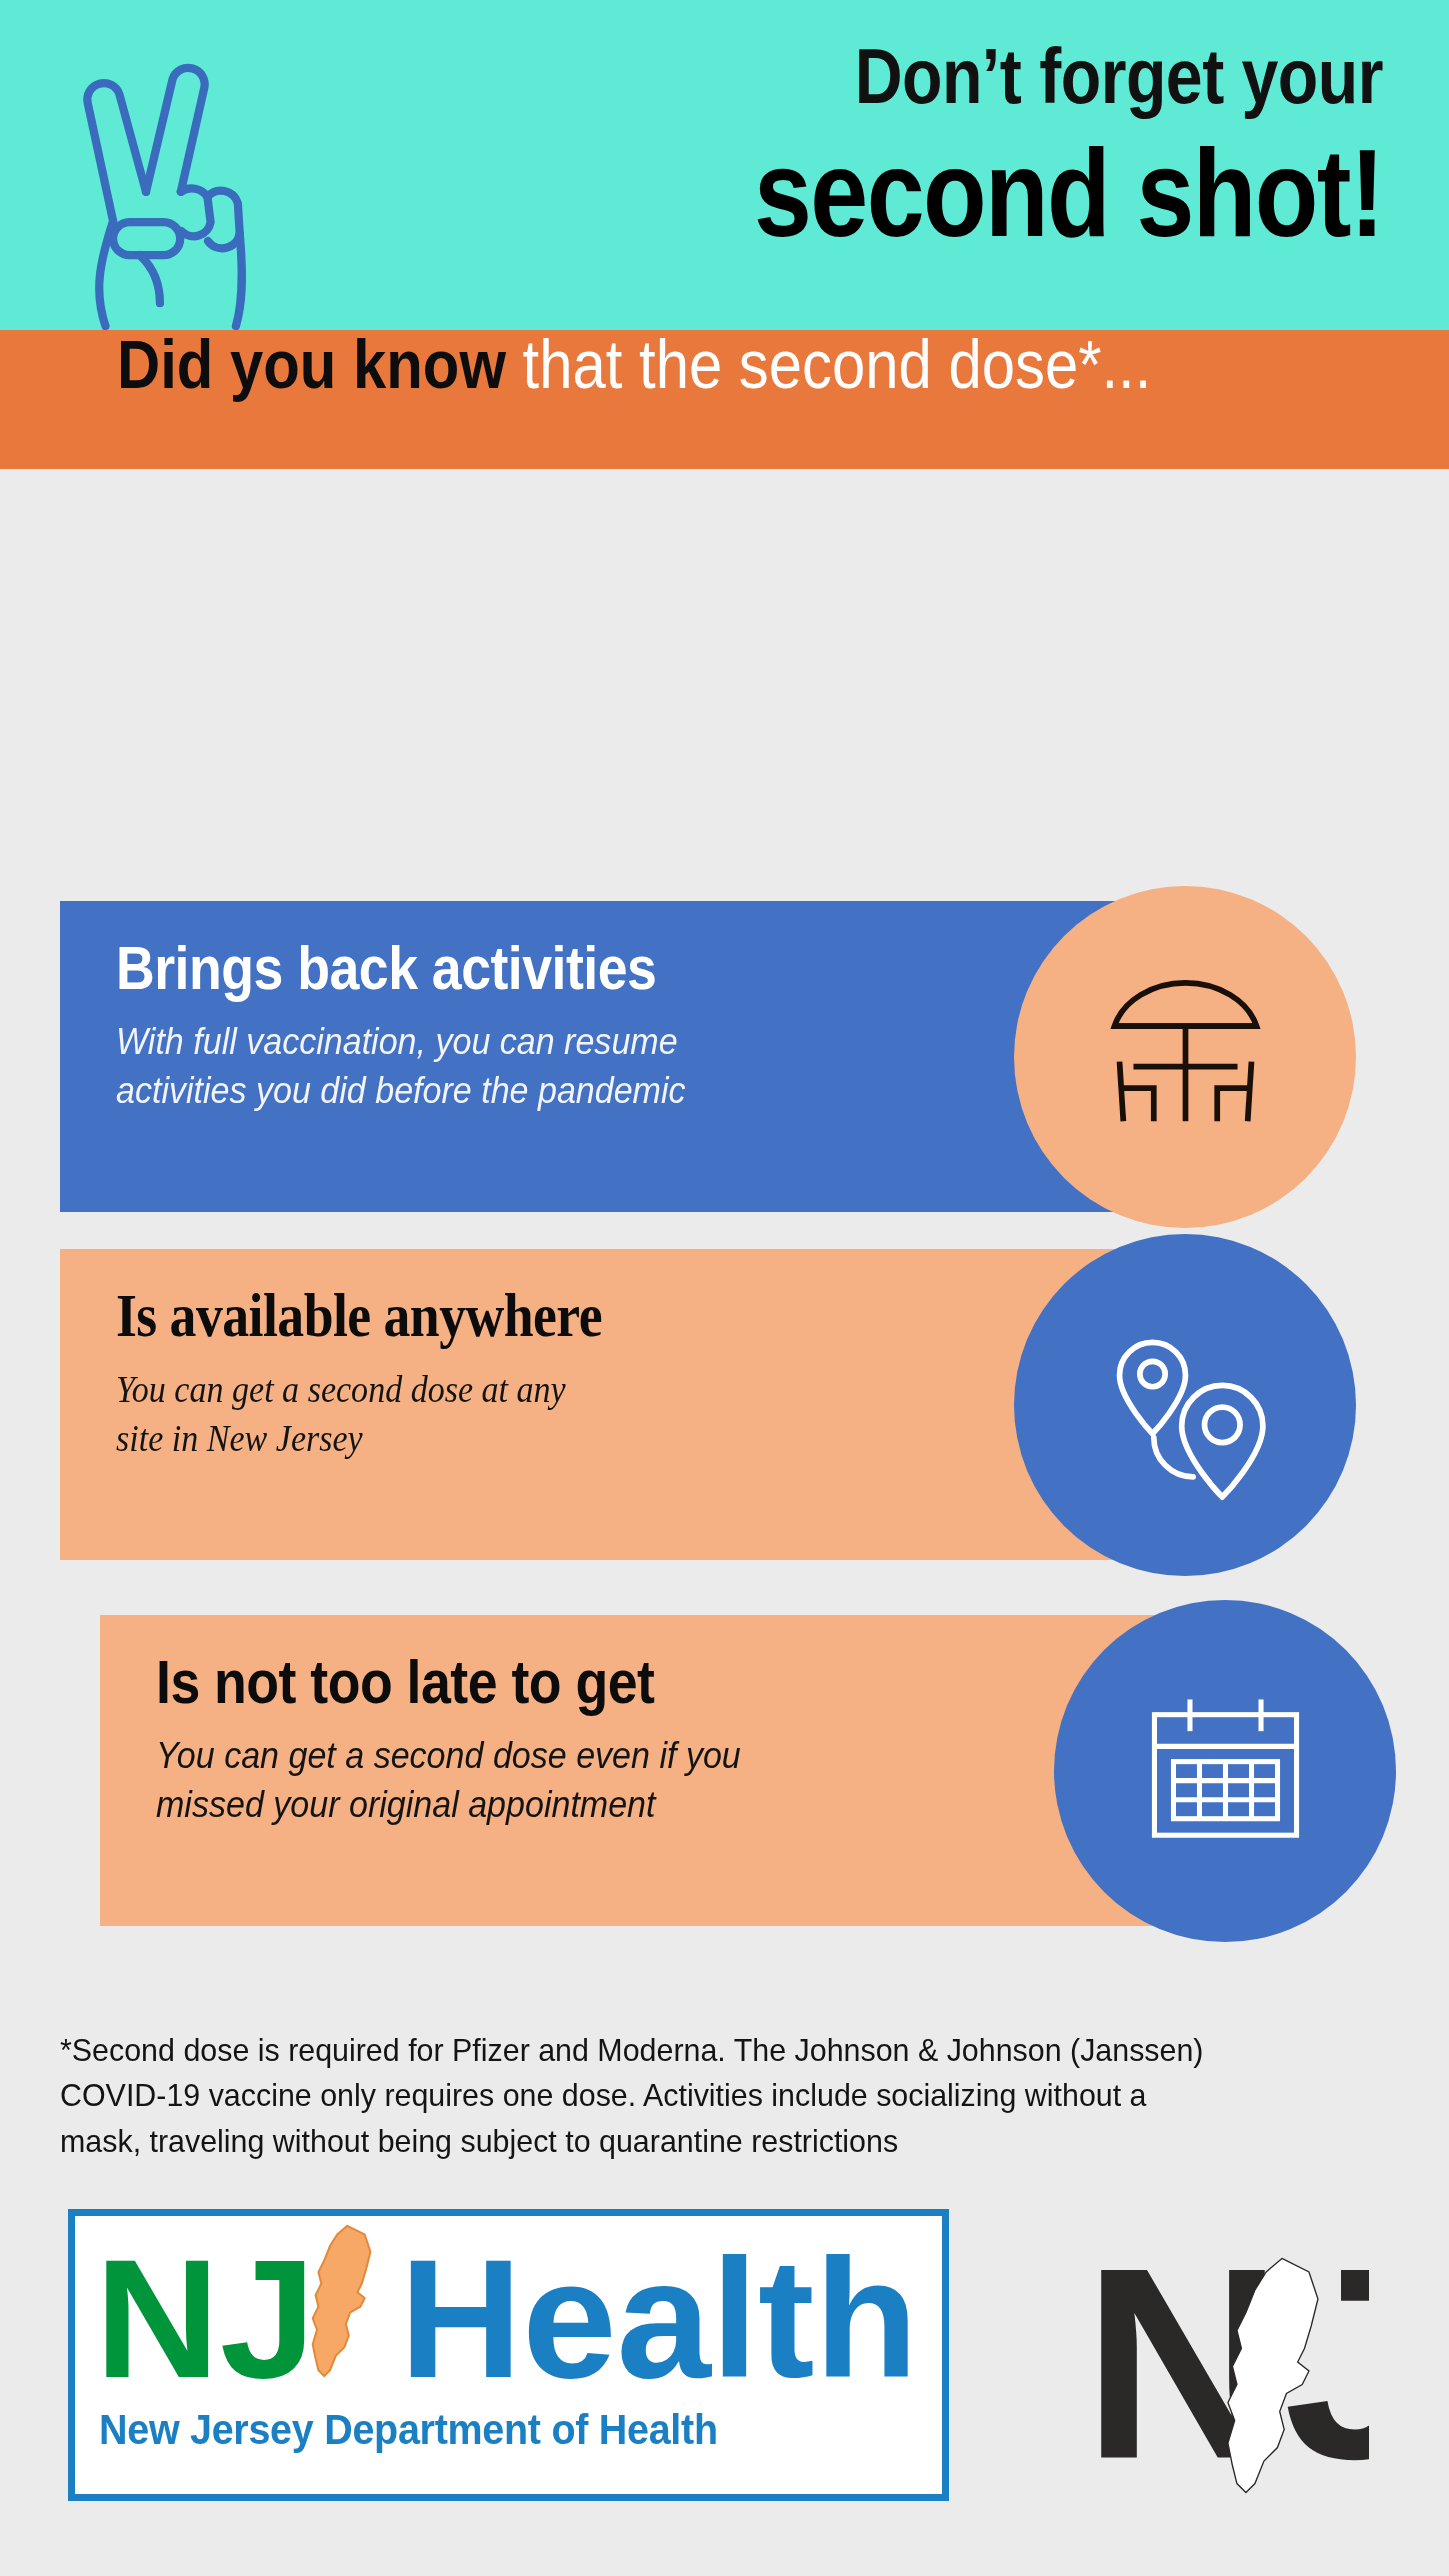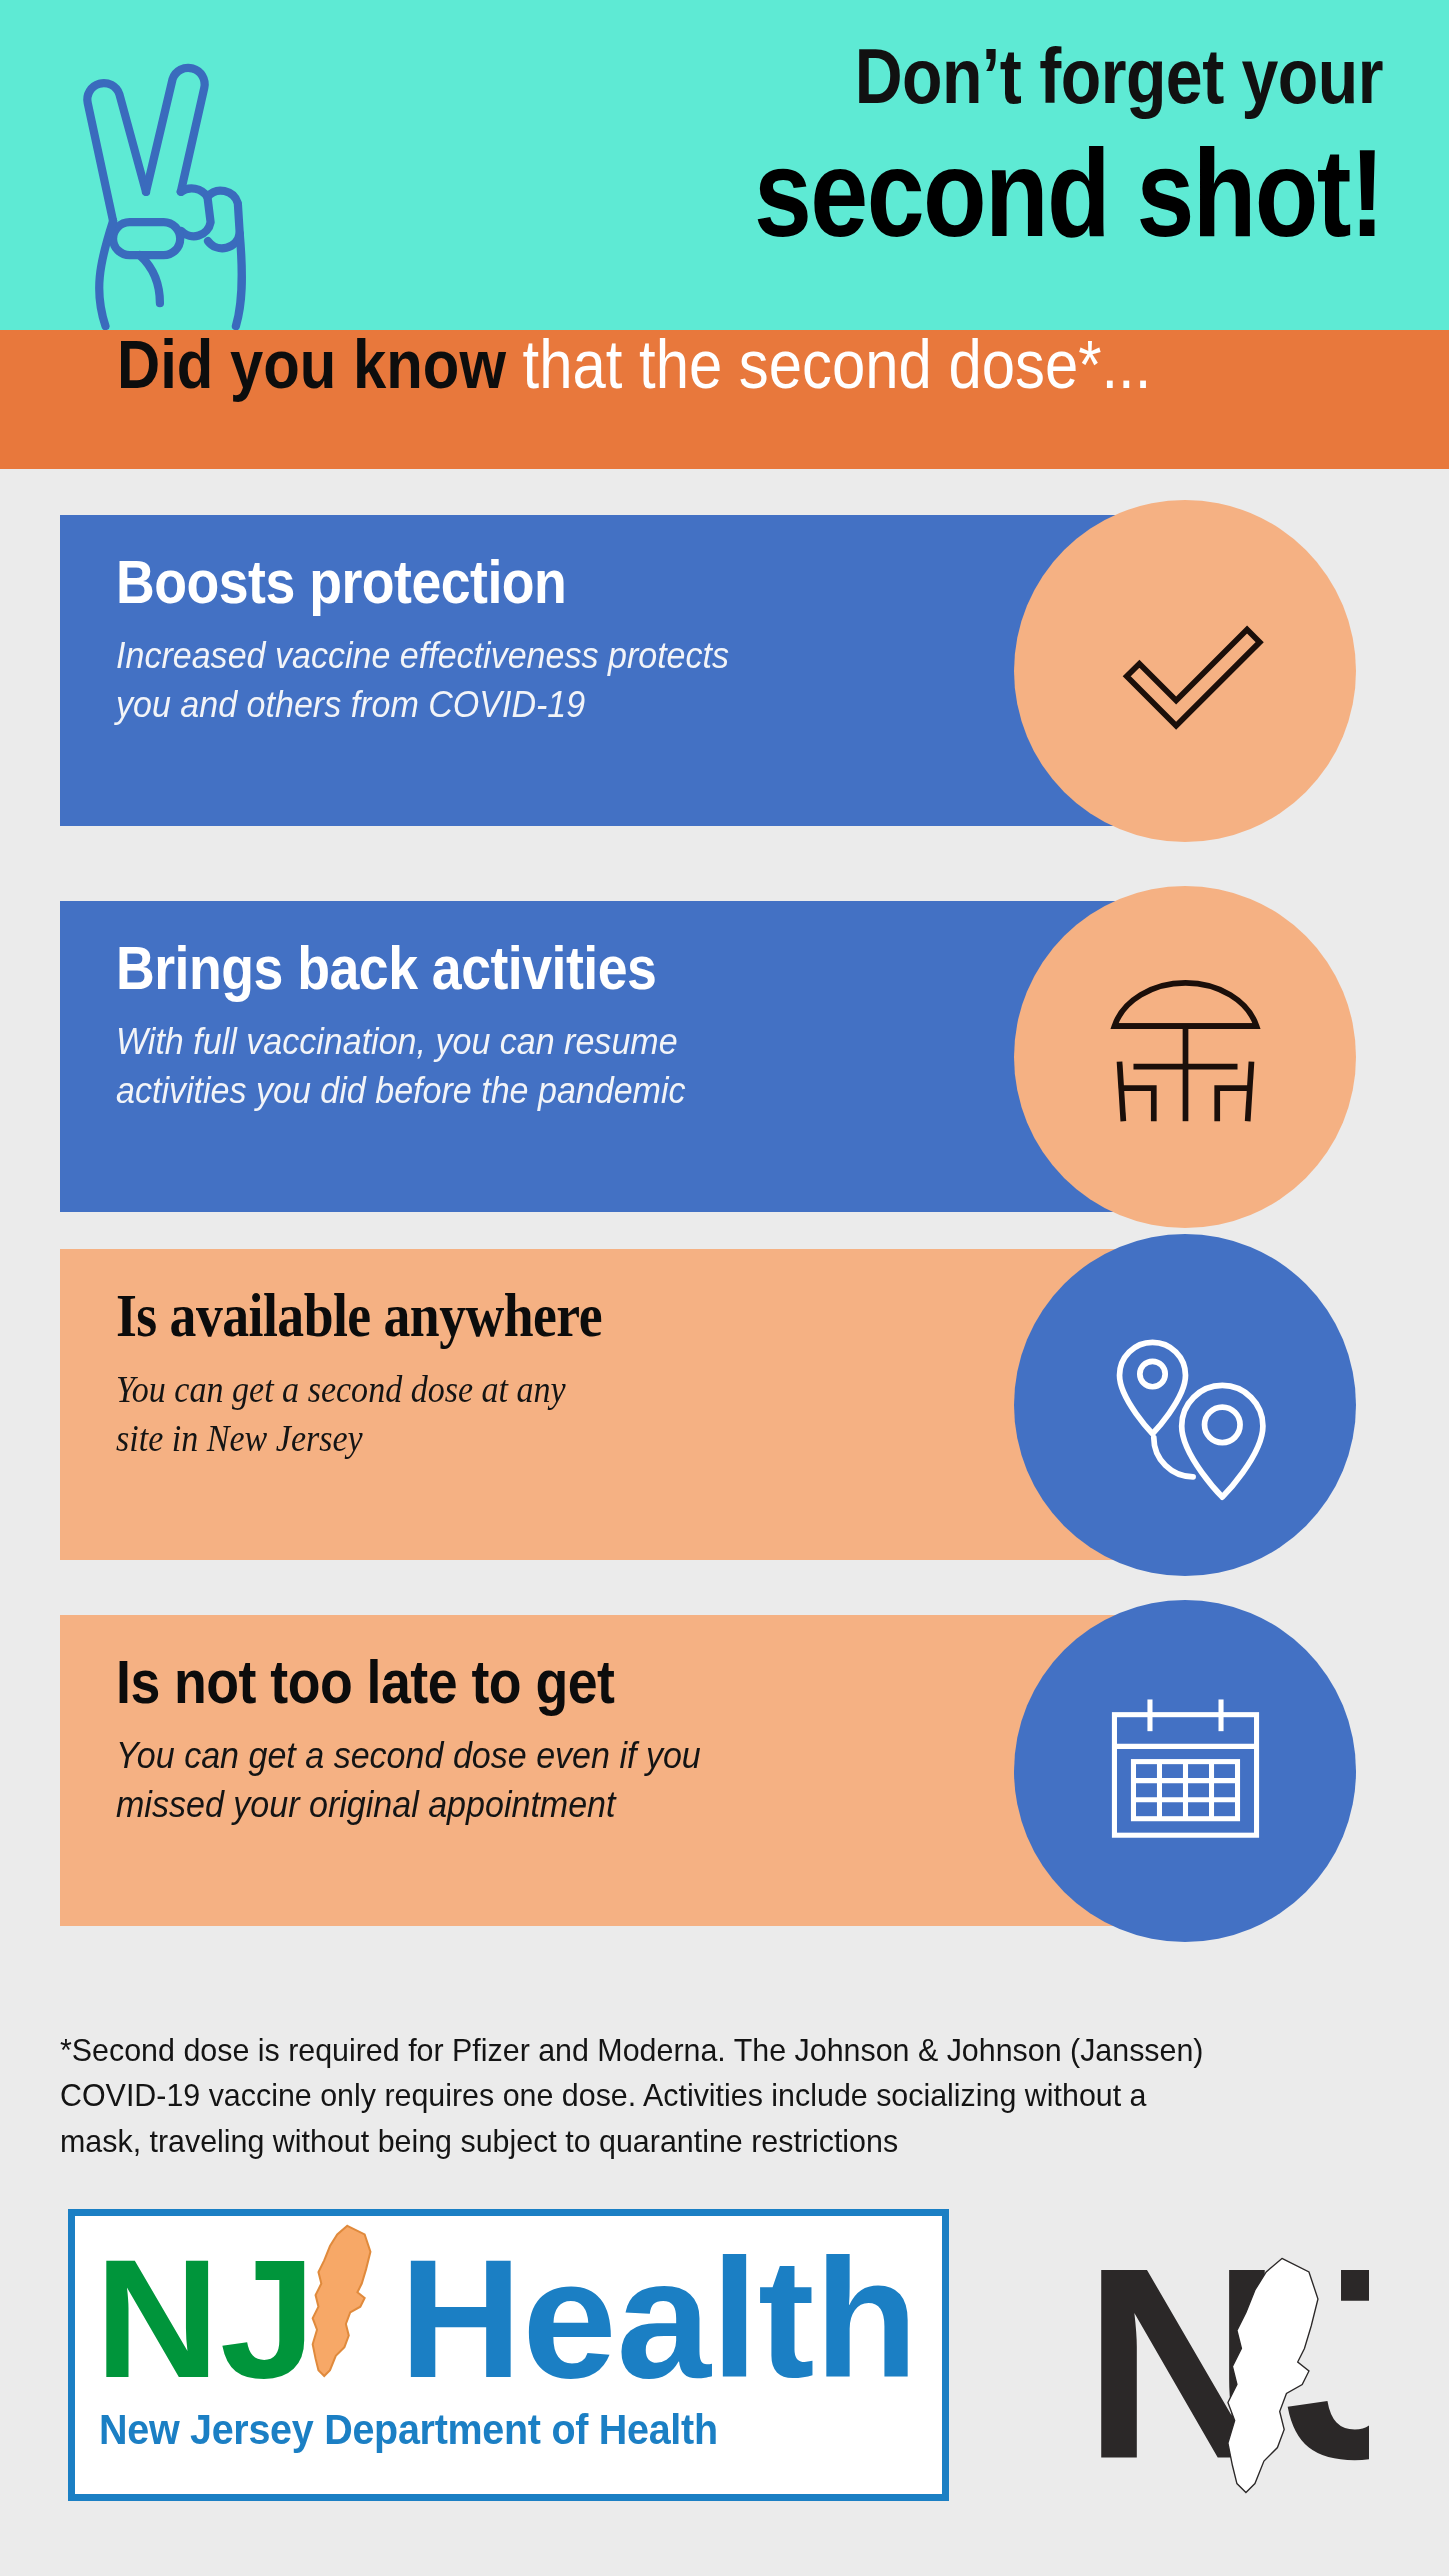--- a/index.html
+++ b/index.html
@@ -91,21 +91,21 @@
     width:342px;height:342px;border-radius:50%;
     display:flex;align-items:center;justify-content:center;
   }
   .card.blue .card-circle{background:#f5b183;}
   .card.peach .card-circle{background:#4371c4;}
 
   
   #card-1{top:46px;}
   #card-2{top:432px;}
   #card-3{top:780px;font-family:Liberation Serif, serif;}
-  #card-4{top:1146px;}
+  #card-4{top:1146px;margin-left:40px;}
 
   
   .footnote{
     position:absolute;left:60px;top:2028px;width:1328px;
     font-size:32px;line-height:1.42;color:#141414;
     transform:scaleX(0.95);transform-origin:left top;
     white-space:pre-line;
   }
 
   
@@ -157,34 +157,20 @@
     <span class="title-line2">second shot!</span>
   </div>
 </div>
 
 <div class="banner">
   <div class="banner-text"><span class="banner-strong">Did you know </span><span class="banner-light">that the second dose*...</span></div>
 </div>
 
 <div class="cards">
 
-  <div class="card blue" id="card-1">
-    <div class="body">
-      <span class="card-title">Boosts protection</span>
-      <span class="card-sub">Increased vaccine effectiveness protects
-you and others from COVID-19</span>
-    </div>
-    <div class="card-circle">
-      <span>
-        <svg viewBox="0 0 300 300" width="190" height="190">
-          <path d="M58,160 L78,140 L136,198 L248,86 L268,106 L136,238 Z" fill="none" stroke="#1b0f0a" stroke-width="9" stroke-linejoin="miter"></path>
-        </svg>
-      </span>
-    </div>
-  </div>
 
   <div class="card blue" id="card-2">
     <div class="body">
       <span class="card-title">Brings back activities</span>
       <span class="card-sub">With full vaccination, you can resume
 activities you did before the pandemic</span>
     </div>
     <div class="card-circle">
       <span>
         <svg viewBox="0 0 320 320" width="203" height="203" fill="none" stroke="#1b0f0a" stroke-width="9" stroke-linecap="butt">

